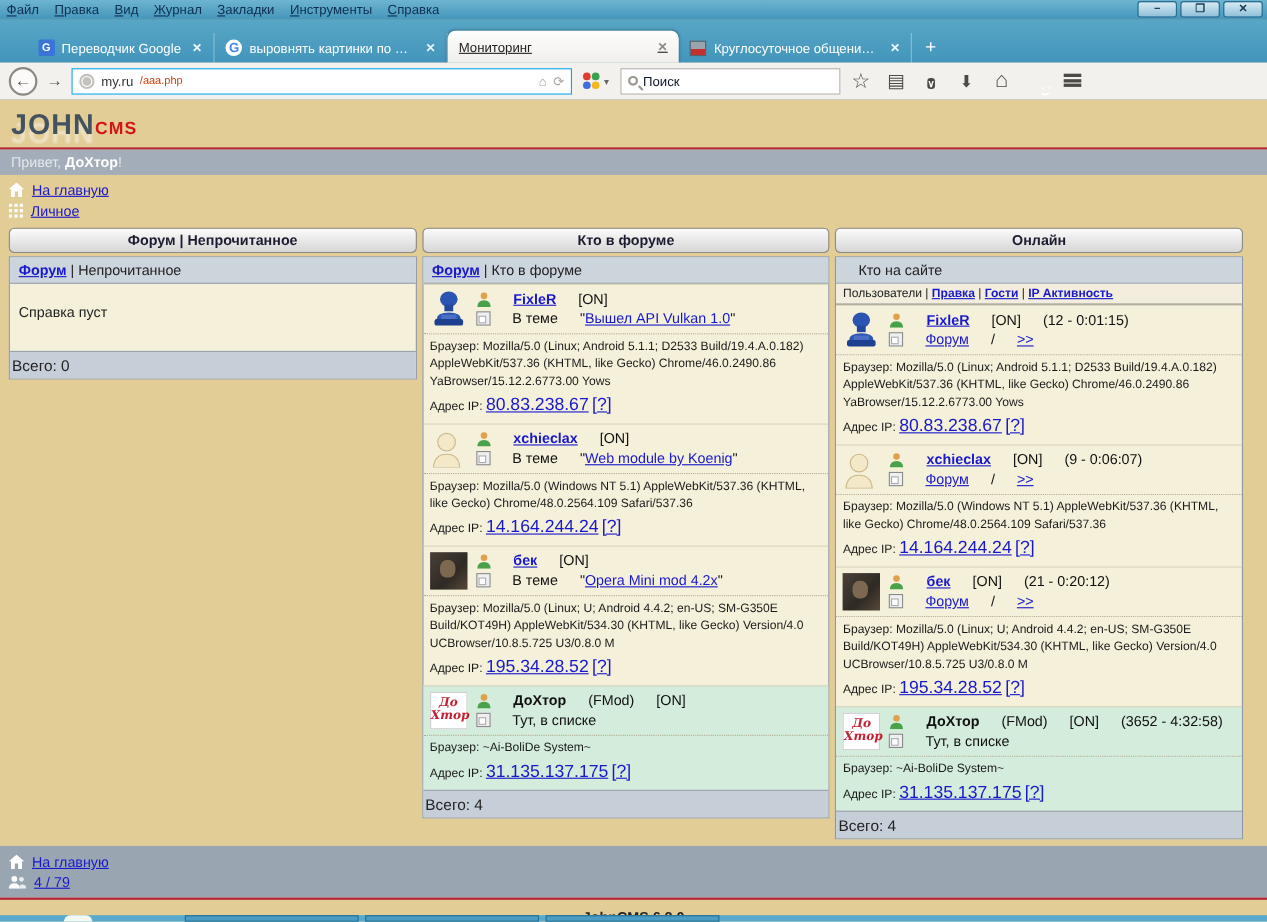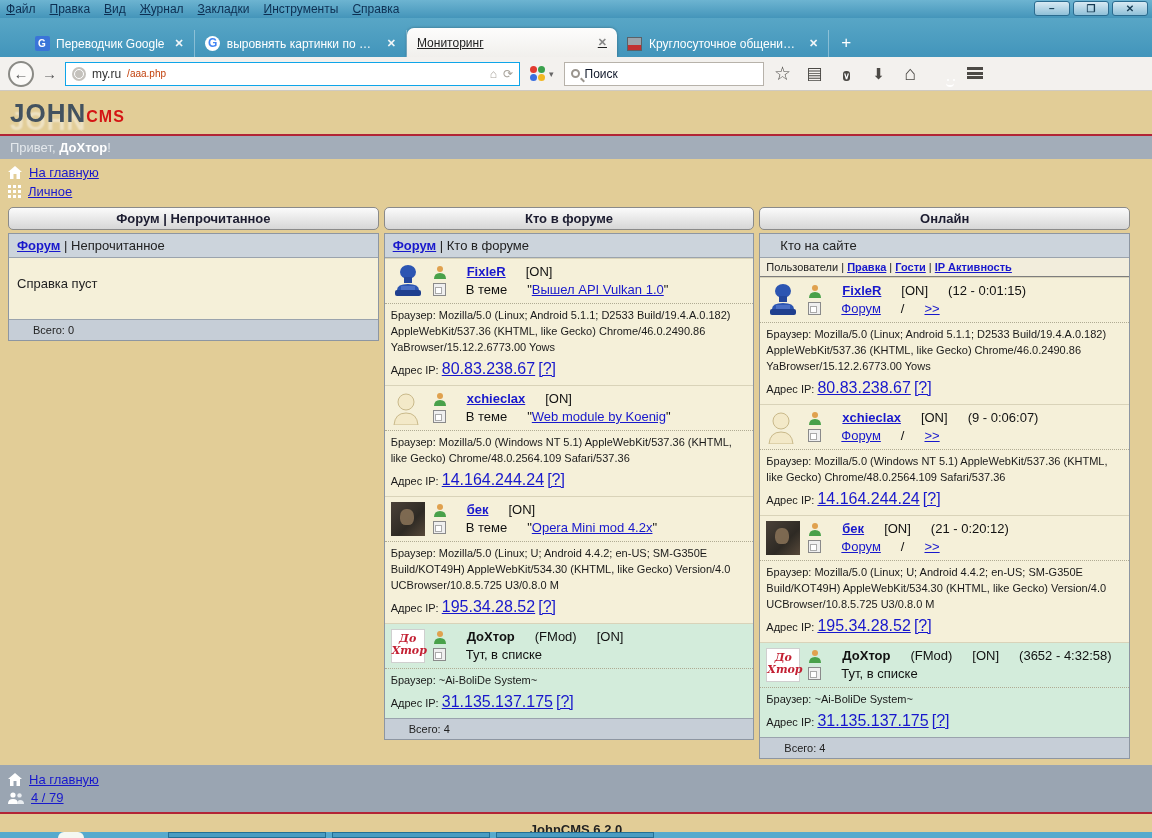--- a/index.html
+++ b/index.html
@@ -70,21 +70,21 @@
   .columns { display:flex; align-items:flex-start; gap:5px; padding:2px 22px 0 8px; }
   .col { flex:1; }
   .panel-header { background:linear-gradient(#fbfbfb,#d6d6d6); border:1px solid #8a8a8a; border-radius:5px; text-align:center; font-size:13px; font-weight:bold; color:#1c1c30; padding:3px 0; margin-bottom:3px; }
   .panel-box { border:1px solid #8d96a2; background:#f5f0d9; }
   .subbar { background:#ccd4dc; border-bottom:1px solid #9aa3ad; padding:4px 8px; font-size:13px; color:#222; }
   .subbar .bold-link { font-weight:bold; }
   .subbar-bold { font-weight:normal;padding-left:20px; }
   .tabsrow { background:#f2eddc; border-bottom:1px solid #7d7d7d; padding:3px 6px; font-size:11px; color:#222; }
   .tabsrow a { font-size:11px; font-weight:bold; }
   .empty-txt { padding:18px 8px 28px 8px; font-size:13px; color:#222; }
-  .total-bar { background:#c6ced7; border-top:1px solid #9aa3ad; padding:4px 24px; font-size:11px; color:#222; }
+  .total-bar { background:#c6ced7; border-top:1px solid #9aa3ad; padding:4px 2px; font-size:14px; color:#222; }
 
   
   .entry { border-top:1px solid #d9d3b9; }
   .entry:first-of-type { border-top:none; }
   .entry.green { background:#d3ecdb; }
   .entry-top { display:flex; gap:8px; padding:5px 6px 3px 6px; }
   .avatar { width:34px; height:34px; flex:none; }
   .entry-lines { font-size:13px; color:#111; }
   .line1, .line2 { display:flex; align-items:center; gap:20px; margin-bottom:3px; }
   .uname { font-weight:bold; }

